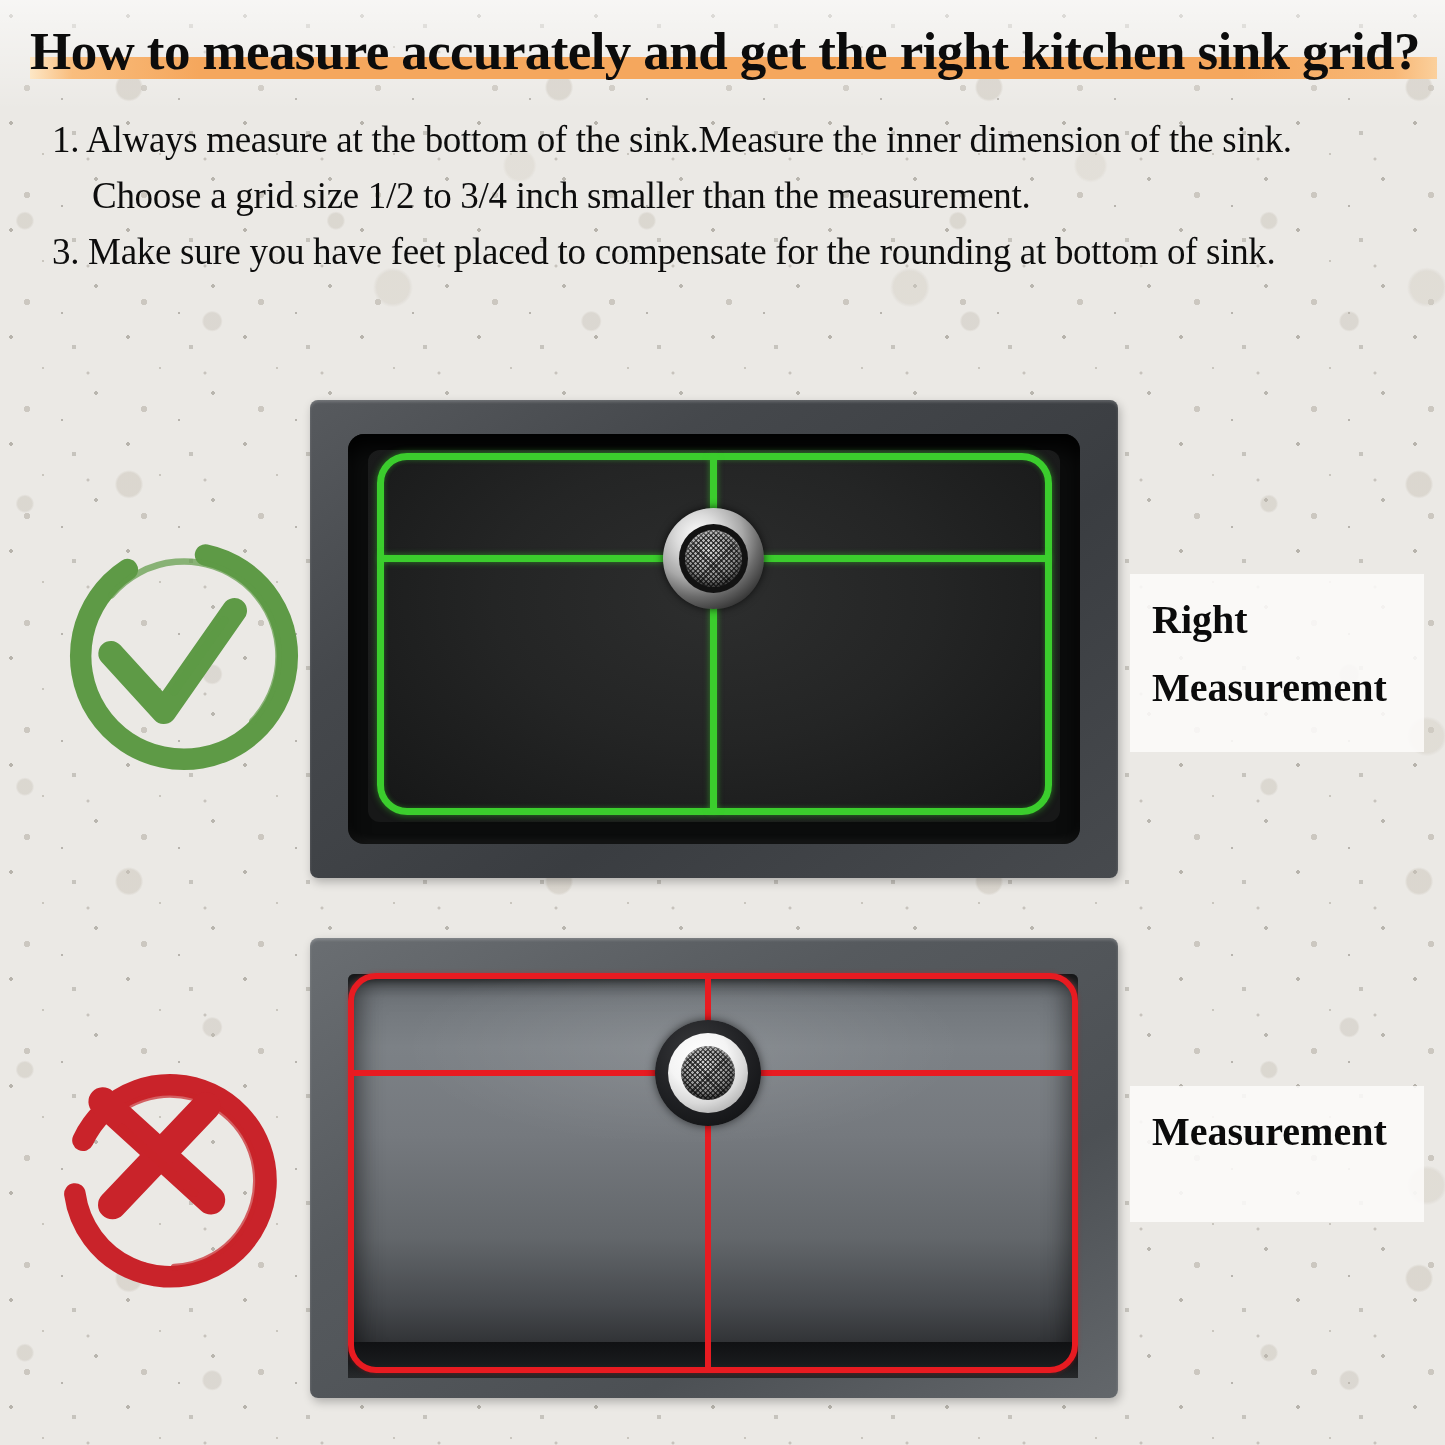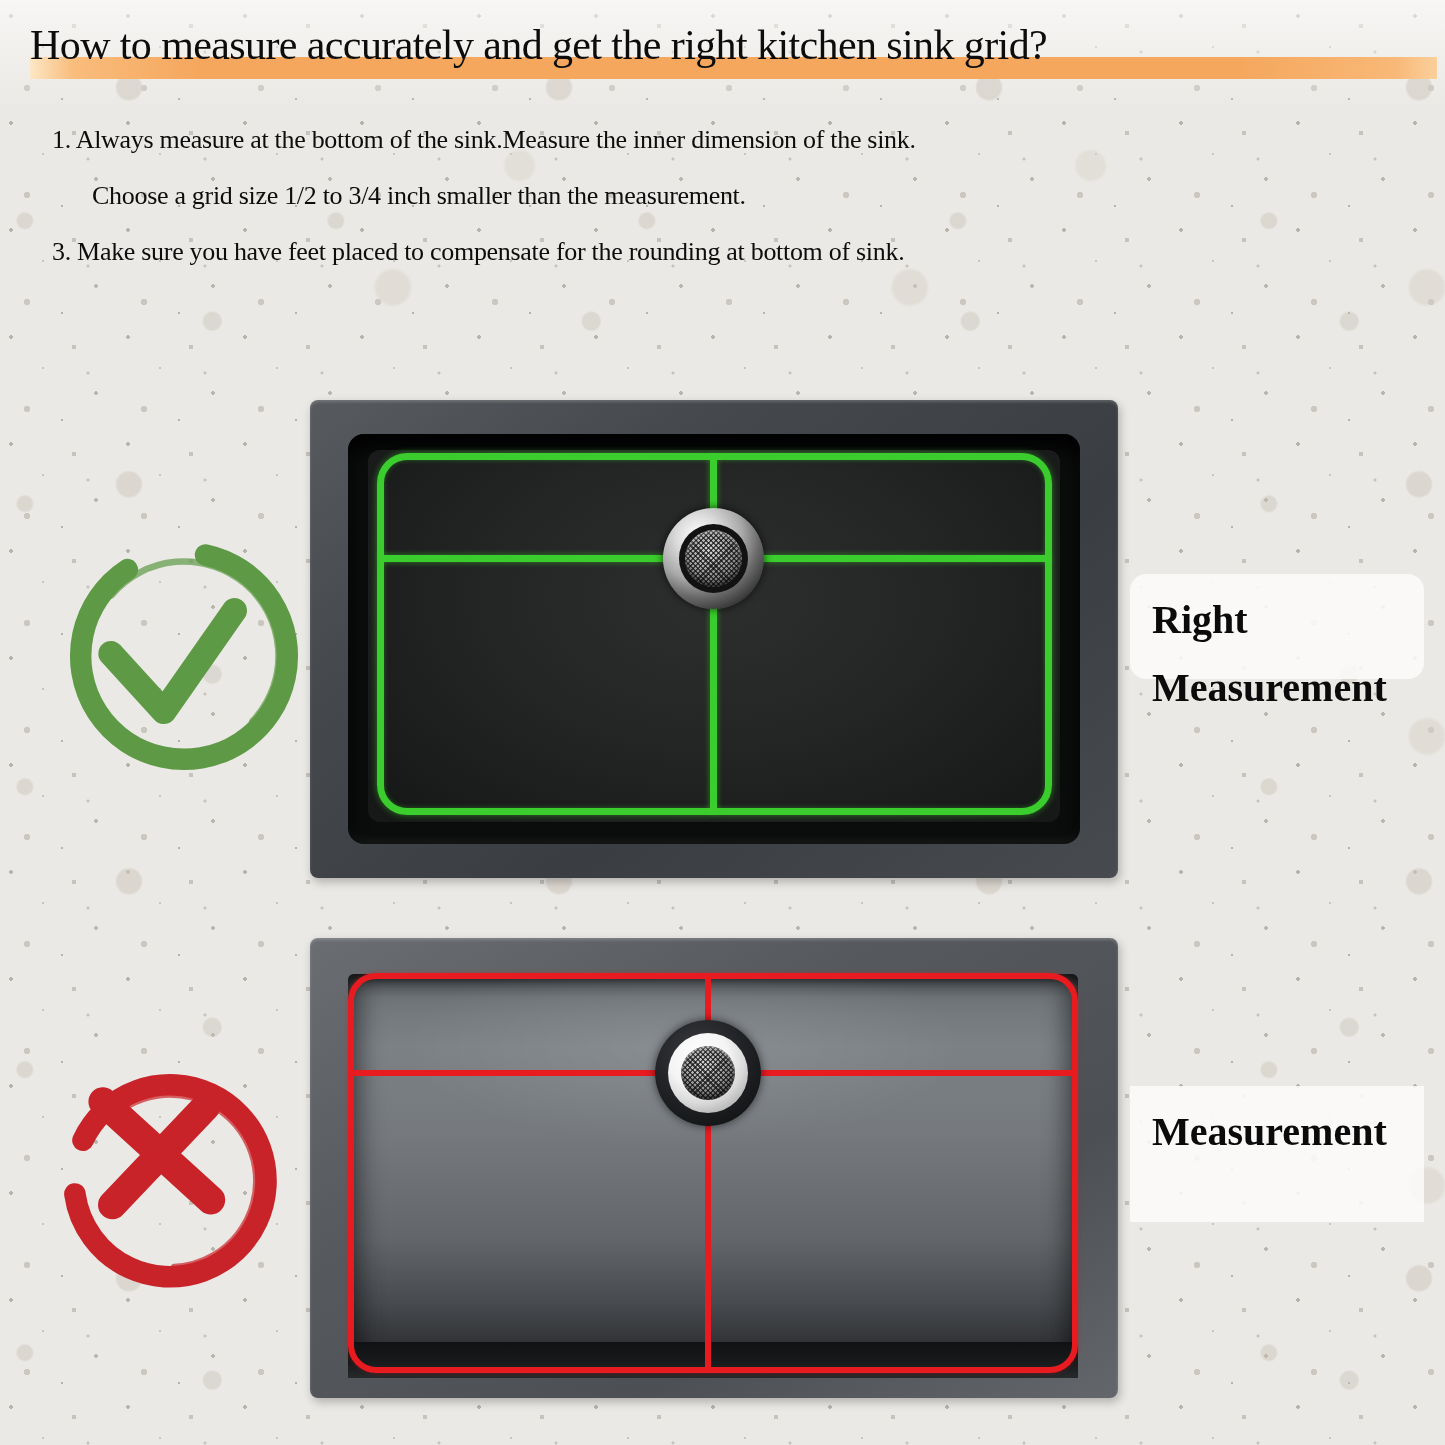--- a/index.html
+++ b/index.html
@@ -33,27 +33,27 @@
     background-size:430px 397px,517px 449px,379px 353px,571px 487px,311px 283px,100% 100%;
   }
 
   
   .title-bar{
     position:absolute;left:30px;top:57px;width:1407px;height:22px;z-index:1;
     background:linear-gradient(90deg,#fde7c6 0%,#f9bd7d 3%,var(--highlight-orange) 12%,var(--highlight-orange) 86%,#f8b877 97%,#fbd09c 100%);
   }
   .page-title{
     position:absolute;left:30px;top:20px;width:1412px;z-index:2;margin:0;
-    font-size:42px;font-weight:400;color:#0c0c0c;white-space:nowrap;
+    font-size:53px;font-weight:700;color:#0c0c0c;white-space:nowrap;
     letter-spacing:-0.6px;line-height:1.2;
   }
 
   
   .instructions{position:absolute;left:52px;top:112px;width:1360px;z-index:2;color:#0d0d0d;}
-  .instr-line{font-size:26px;line-height:56px;white-space:nowrap;letter-spacing:-0.3px;}
+  .instr-line{font-size:37px;line-height:56px;white-space:nowrap;letter-spacing:-0.3px;}
   .instr-line.indent{margin-left:40px;}
 
   
   .sink{position:absolute;z-index:2;border-radius:8px;}
   .sink-right{
     left:310px;top:400px;width:808px;height:478px;
     background:linear-gradient(145deg,#575a5e 0%,#45484c 28%,#3a3d41 62%,#474a4e 100%);
     box-shadow:inset 0 2px 3px rgba(255,255,255,.18), 2px 4px 10px rgba(0,0,0,.25);
   }
   .sink-right .basin{
@@ -138,21 +138,21 @@
   .icon-x{left:50px;top:1056px;width:240px;height:240px;color:var(--icon-red);}
   .verdict-icon svg{width:100%;height:100%;}
 
   
   .label-box{
     position:absolute;z-index:2;width:294px;
     background:rgba(252,251,249,.88);
     color:#0b0b0b;font-weight:700;font-size:40px;line-height:68px;
     padding:12px 0 14px 22px;box-sizing:border-box;
   }
-  .label-right{left:1130px;top:574px;height:105px;border-radius:16px;}
+  .label-right{left:1130px;top:574px;height:178px;}
   .label-wrong{left:1130px;top:1086px;height:136px;}
 </style>
 </head>
 <body>
 
 <div class="canvas">
 
   <div class="speckle-small"></div>
   <div class="speckle-large"></div>
 

